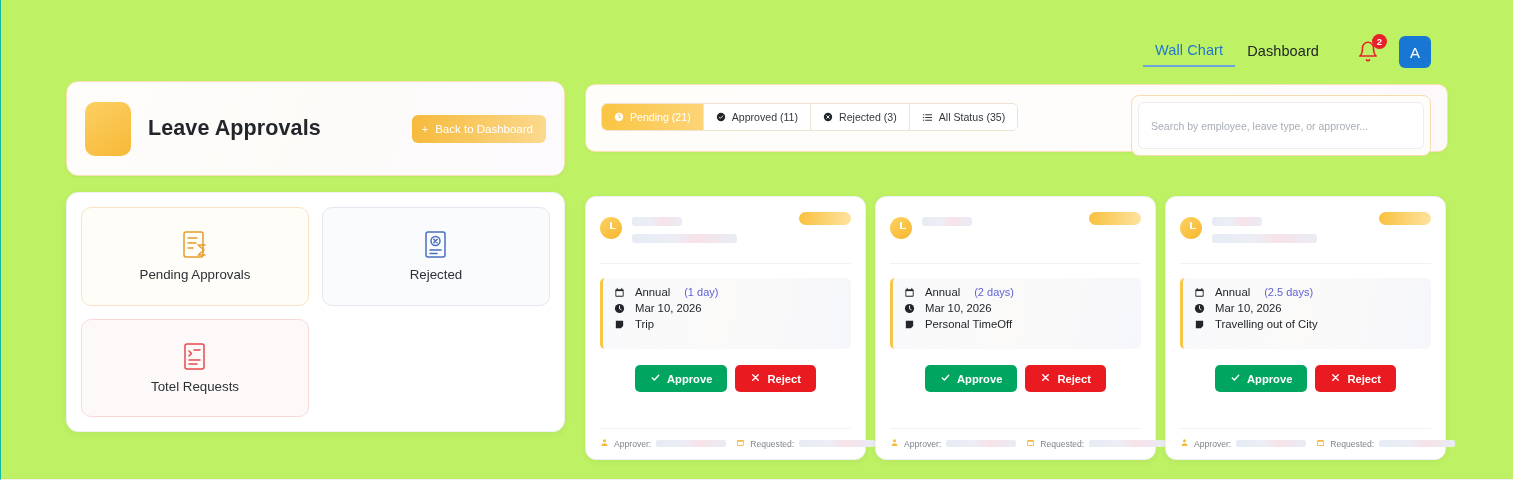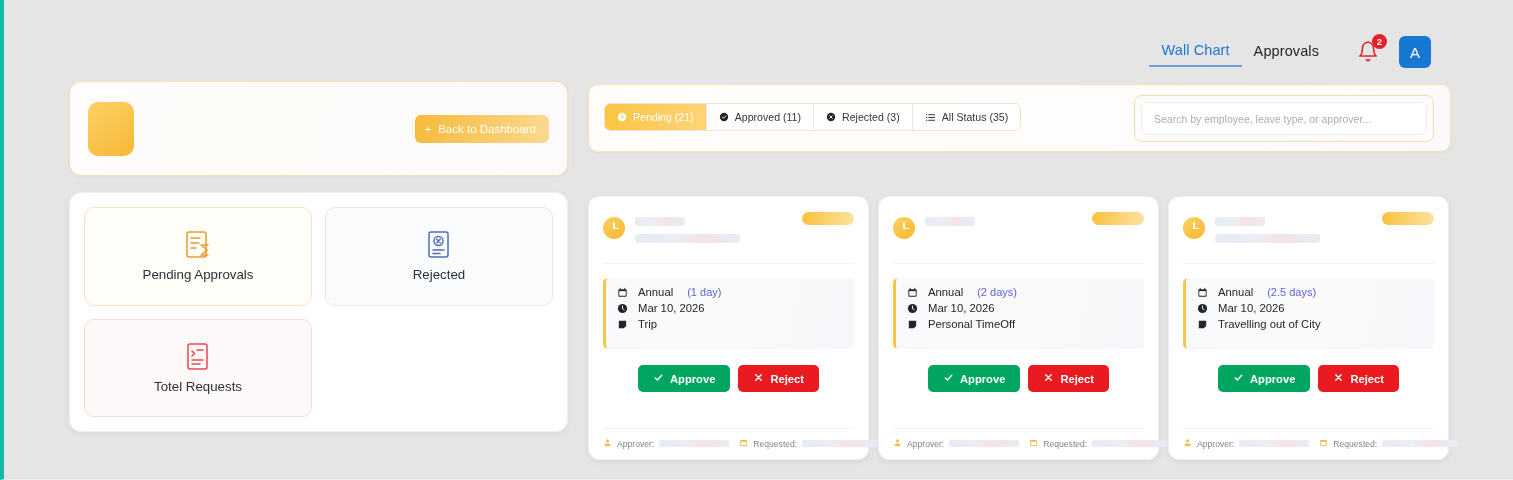--- a/index.html
+++ b/index.html
@@ -5,23 +5,23 @@
   * { box-sizing: border-box; margin: 0; padding: 0; }
   html, body {
     width: 1513px; height: 480px;
     background: #ffffff;
     font-family: "Liberation Sans", sans-serif;
     overflow: hidden;
   }
   .page {
     position: relative;
     width: 1513px; height: 480px;
-    background: #e5e5e5;
+    background: #bef264;
     border-bottom: 1px solid #eceef1;
-    border-left: 4px solid #14b8a6;
+    border-left: 1px solid #14b8a6;
   }
 
   
   .topnav {
     position: absolute; top: 36px; right: 82px;
     display: flex; align-items: center; gap: 0px;
   }
   .nav-link {
     font-size: 14.5px; color: #212529; padding: 4px 12px 7px 12px;
     letter-spacing: .1px; white-space: nowrap;
@@ -101,21 +101,21 @@
     border-right: 1px solid #f0e6da; background:#fff;
   }
   .tab:last-child { border-right: none; }
   .tab.active {
     background: linear-gradient(95deg,#fcc githubfallback,#fbc64a);
     background: linear-gradient(95deg,#fac543 0%,#fdd477 100%);
     color: #fff;
   }
   .tab .ic { display:flex; align-items:center; }
   .searchwrap {
-    position:absolute; right: 16px; top: 10px; width: 300px; height: 47px;
+    position:absolute; right: 16px; top: 10px; width: 300px; height: 61px;
     border:1px solid #f7dcae; border-radius: 8px;
     background: #fffdfa; padding: 6px;
   }
   .searchbox {
     width: 100%; height: 100%; border: 1px solid #eceef1; border-radius: 6px;
     background:#fff; font-size: 10.5px; color:#9aa0a8; padding: 0 12px;
     font-family:"Liberation Sans", sans-serif;
   }
   .searchbox::placeholder { color:#a8aeb6; }
 
@@ -179,38 +179,39 @@
   .fitem .sk { height: 7px; width: 70px; border-radius:2px; }
   .fitem.req .sk { width: 76px; }
 </style>
 </head>
 <body>
 
 <div class="page">
 
   <div class="topnav">
     <div class="nav-link active">Wall Chart</div>
-    <div class="nav-link">Approvals</div>
+    <div class="nav-link">Dashboard</div>
 
     <div class="bell-wrap">
       <span>
         <svg width="22" height="23" viewBox="0 0 24 24" fill="none" stroke="#e8202a" stroke-width="1.7" stroke-linecap="round" stroke-linejoin="round">
           <path d="M18 8A6 6 0 0 0 6 8c0 7-3 9-3 9h18s-3-2-3-9"></path>
           <path d="M13.7 21a2 2 0 0 1-3.4 0"></path>
         </svg>
       </span>
       <span class="bell-badge">2</span>
     </div>
 
     <div class="avatar">A</div>
   </div>
 
   <div class="hero">
     <div class="hero-badge"></div>
     <div class="hero-text">
+      <div class="hero-title">Leave Approvals</div>
     </div>
     <button class="hero-btn">
       <span class="plus">+</span>
       <span>Back to Dashboard</span>
     </button>
   </div>
 
   <div class="stats-panel">
 
     <div class="stat s-pending">

